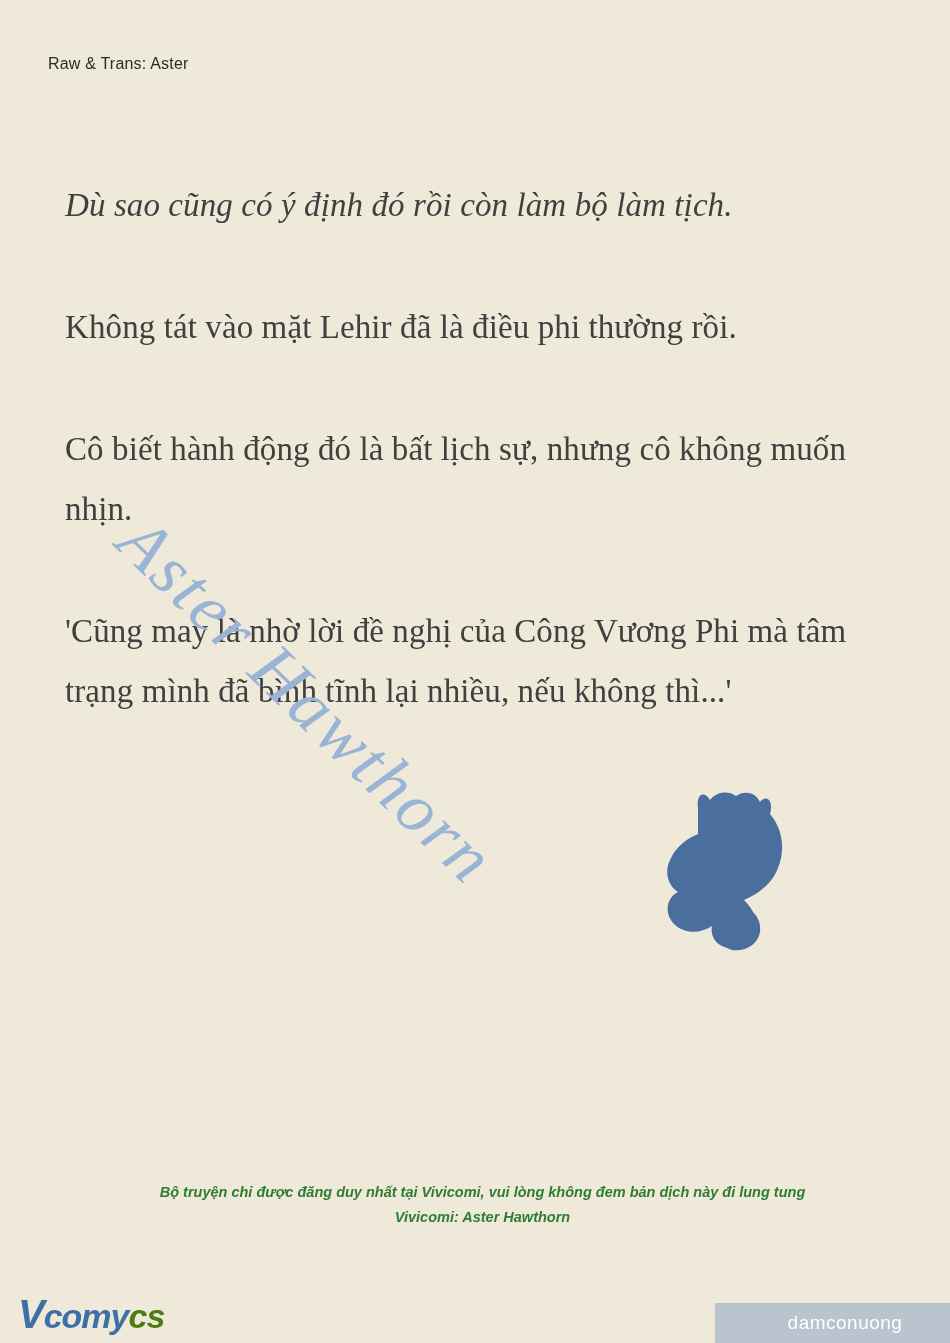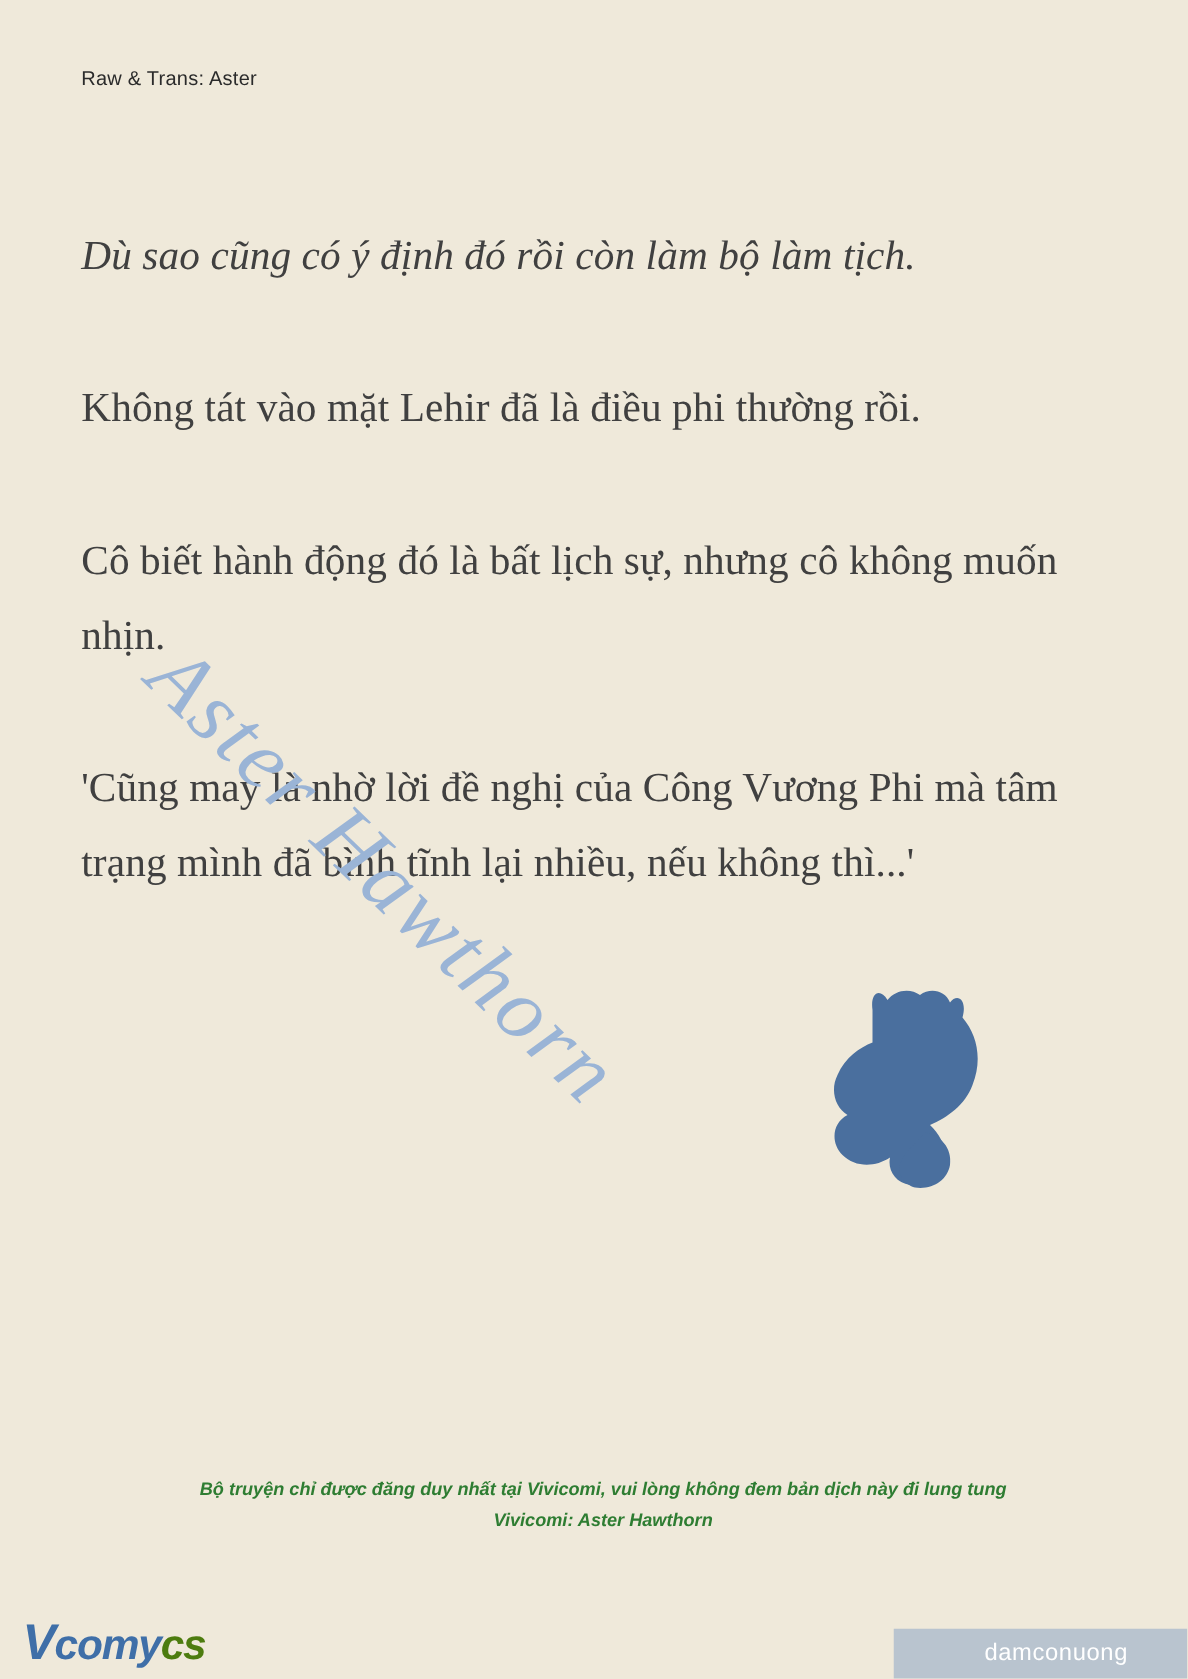--- a/index.html
+++ b/index.html
@@ -12,21 +12,21 @@
   }
   .page {
     position: relative;
     width: 950px;
     height: 1343px;
     background: #efe9da;
     overflow: hidden;
   }
   .credit {
     position: absolute;
-    left: 65px;
+    left: 48px;
     top: 55px;
     font-family: "Liberation Sans", sans-serif;
     font-size: 16px;
     color: #2b2b2b;
     letter-spacing: 0.2px;
   }
   .content {
     position: absolute;
     left: 65px;
     top: 175px;

